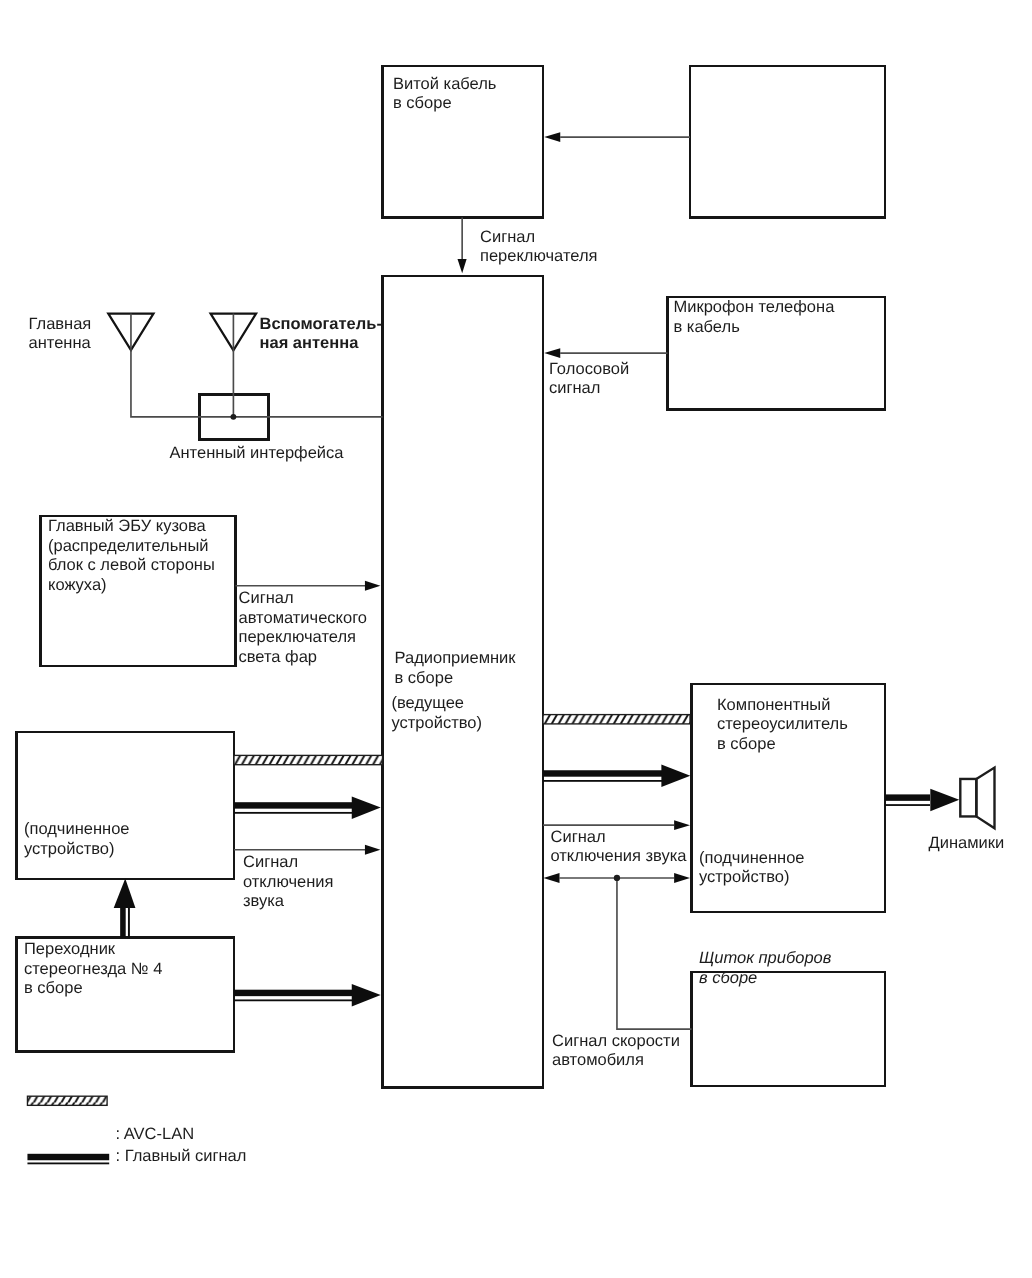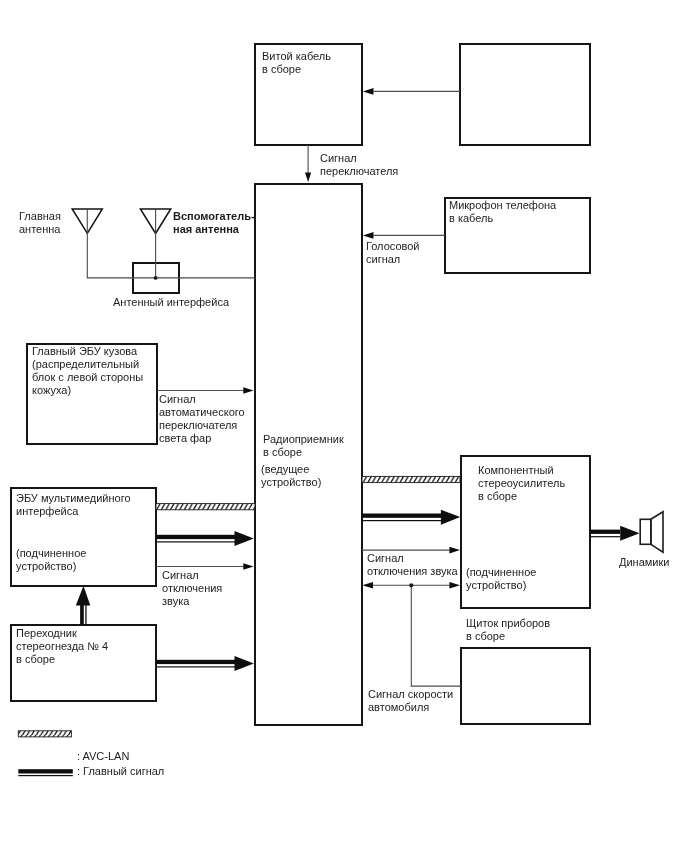--- a/index.html
+++ b/index.html
@@ -121,33 +121,31 @@
   <div class="lbl" style="left:263px;top:400px;margin-top:33px;">Радиоприемник
 в сборе</div>
   <div class="lbl" style="left:261px;top:463px;">(ведущее
 устройство)</div>
   <div class="lbl" style="left:449px;top:199px;">Микрофон телефона
 в кабель</div>
   <div class="lbl" style="left:32px;top:345px;">Главный ЭБУ кузова
 (распределительный
 блок с левой стороны
 кожуха)</div>
-  <div class="lbl" style="left:16px;top:492px;">ЭБУ мультимедийного
-интерфейса</div>
   <div class="lbl" style="left:16px;top:547px;">(подчиненное
 устройство)</div>
   <div class="lbl" style="left:16px;top:627px;">Переходник
 стереогнезда № 4
 в сборе</div>
   <div class="lbl" style="left:466px;top:464px;margin-left:12px;">Компонентный
 стереоусилитель
 в сборе</div>
   <div class="lbl" style="left:466px;top:566px;">(подчиненное
 устройство)</div>
-  <div class="lbl" style="left:466px;top:617px;">Щиток приборов
+  <div class="lbl" style="left:466px;top:633px;font-style:italic;">Щиток приборов
 в сборе</div>
 
   <div class="lbl" style="left:19px;top:210px;">Главная
 антенна</div>
   <div class="lbl" style="left:173px;top:210px;font-weight:bold;">Вспомогатель-
 ная антенна</div>
   <div class="lbl" style="left:113px;top:296px;">Антенный интерфейса</div>
   <div class="lbl" style="left:320px;top:152px;">Сигнал
 переключателя</div>
   <div class="lbl" style="left:366px;top:240px;">Голосовой

